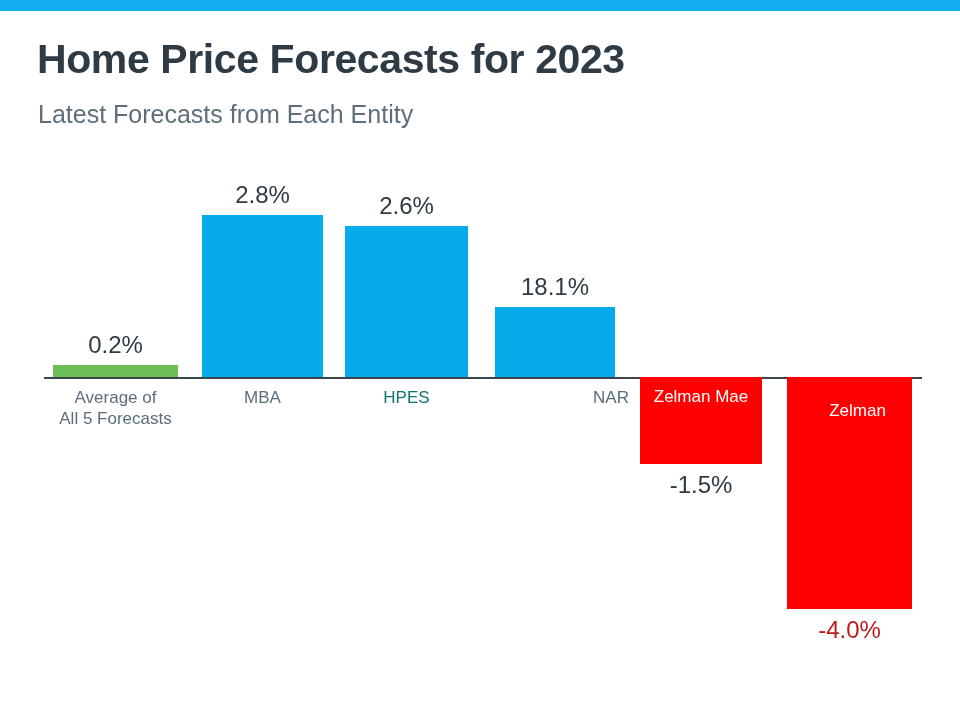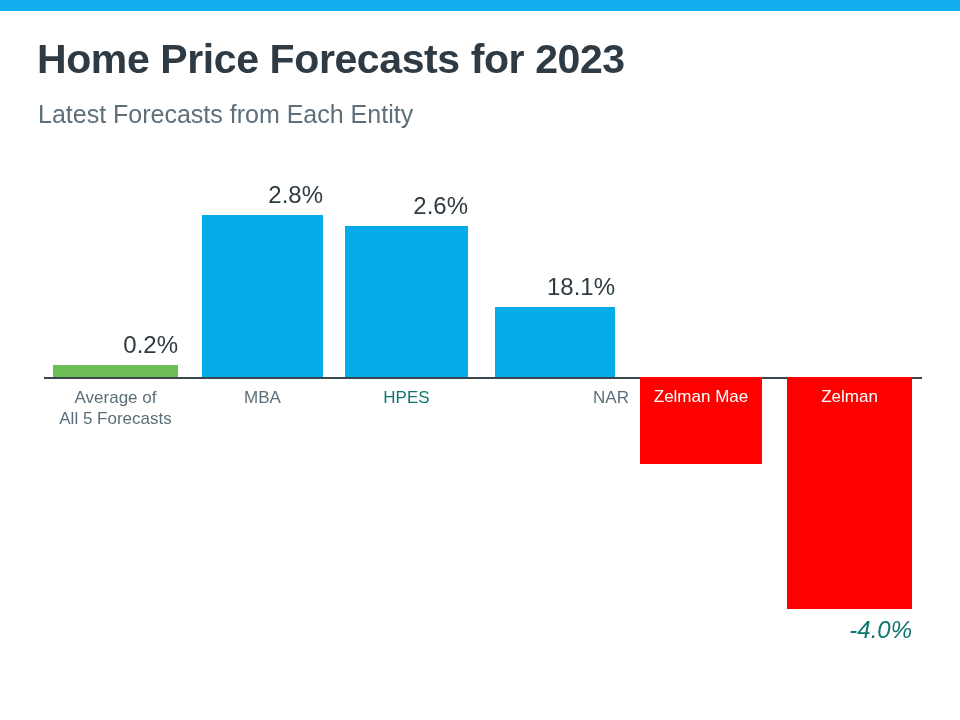--- a/index.html
+++ b/index.html
@@ -86,21 +86,21 @@
 
   
   .bar.positive {
     bottom: auto;
   }
 
   .value-label {
     position: absolute;
     left: 0;
     width: 100%;
-    text-align: right;
+    text-align: center;
     font-size: 24px;
     color: #2E3B43;
     white-space: nowrap;
   }
 
   .cat-label {
     position: absolute;
     left: -14px;
     width: calc(100% + 28px);
     text-align: center;
@@ -154,26 +154,27 @@
       </div>
       <div class="bar-group" style="left: 495px; width: 120px;">
         <div class="bar positive" style="width: 120px; height: 69.6px; background: rgb(5, 172, 233); top: 307.4px;"></div>
         <div class="value-label" style="color: rgb(46, 59, 67); top: 273.4px;">18.1%</div>
         <div class="cat-label" style="color: rgb(92, 110, 121); top: 388px; text-align: right;">
           <div>NAR</div>
         </div>
       </div>
       <div class="bar-group" style="left: 640px; width: 122px;">
         <div class="bar negative" style="width: 122px; height: 87px; background: rgb(255, 0, 0); top: 377px;"></div>
+        <div class="value-label" style="color: rgb(46, 59, 67); top: 471px;">-1.5%</div>
         <div class="cat-label inside" style="color: rgb(255, 255, 255); top: 387px;">
           <div>Zelman Mae</div>
         </div>
       </div>
       <div class="bar-group" style="left: 787px; width: 125px;">
         <div class="bar negative" style="width: 125px; height: 232px; background: rgb(255, 0, 0); top: 377px;"></div>
-        <div class="value-label" style="color: #0f766e; top: 616px; font-style: italic;">-4.0%</div>
-        <div class="cat-label inside" style="color: rgb(255, 255, 255); top: 387px;">
+        <div class="value-label" style="color: #b91c1c; top: 616px;">-4.0%</div>
+        <div class="cat-label inside" style="color: rgb(255, 255, 255); top: 401px; padding-left: 8px;">
           <div>Zelman</div>
         </div>
       </div>
     </div>
 
 </div>
 
 </body></html>

